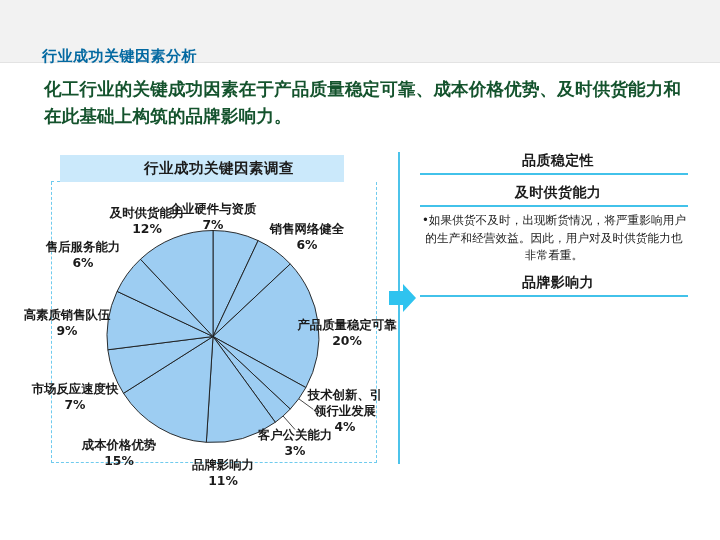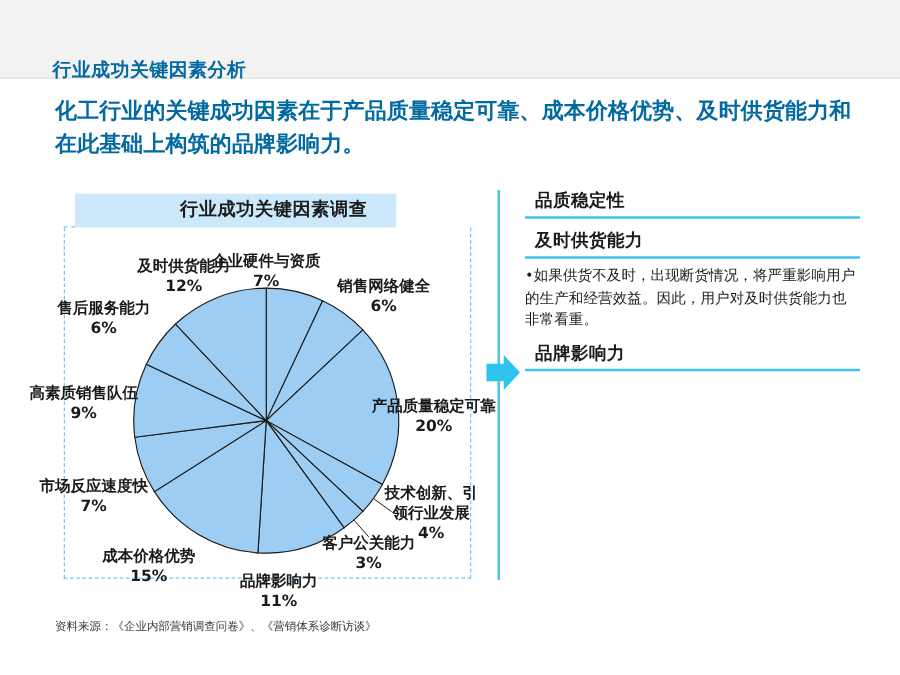--- a/index.html
+++ b/index.html
@@ -43,36 +43,36 @@
   }
   
   #lead-statement {
     position: absolute;
     left: 44px;
     top: 76px;
     width: 640px;
     font-size: 17.5px;
     font-weight: bold;
     line-height: 27px;
-    color: #0369a1;
+    color: #14532d;
     letter-spacing: 0.2px;
   }
   
   #chart-panel {
     position: absolute;
     left: 51px;
     top: 155px;
     width: 327px;
     height: 309px;
   }
   #chart-title-bar {
     position: absolute;
     left: 9px;
     top: 0;
-    width: 257px;
+    width: 284px;
     height: 27px;
     background: #cbe9fb;
   }
   #chart-title-text {
     position: absolute;
     left: 0; top: 0;
     width: 318px;
     line-height: 27px;
     text-align: center;
     font-size: 14.5px;
@@ -134,21 +134,21 @@
     height: 312px;
     background: #4cc3ea;
   }
   
   #right-panel {
     position: absolute;
     left: 420px;
     top: 152px;
     width: 268px;
   }
-  .insight-block { margin-bottom: 9px; }
+  .insight-block { margin-bottom: 9px; text-align: center; }
   .insight-heading {
     font-size: 14px;
     font-weight: bold;
     color: #1b1b1b;
     padding-left: 8px;
     margin-bottom: 3px;
     letter-spacing: 0.4px;
   }
   .insight-rule {
     height: 2.2px;
@@ -236,15 +236,14 @@
       <div class="insight-heading">及时供货能力</div>
       <div class="insight-rule"></div>
       <div class="insight-body">•如果供货不及时，出现断货情况，将严重影响用户的生产和经营效益。因此，用户对及时供货能力也非常看重。</div>
     </div>
     <div class="insight-block">
       <div class="insight-heading">品牌影响力</div>
       <div class="insight-rule"></div>
     </div>
   </div>
 
-  <div id="source-note">资料来源：《企业内部营销调查问卷》、《营销体系诊断访谈》</div>
 
 </div>
 
 </body></html>

